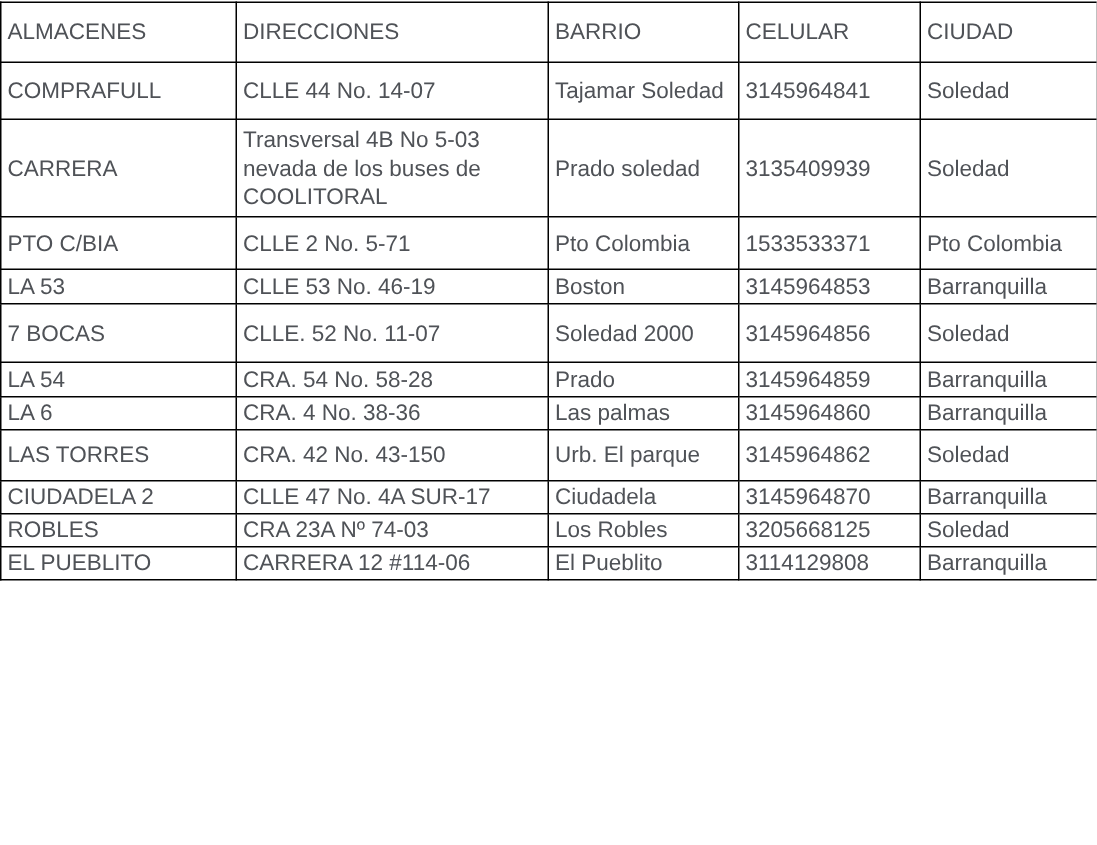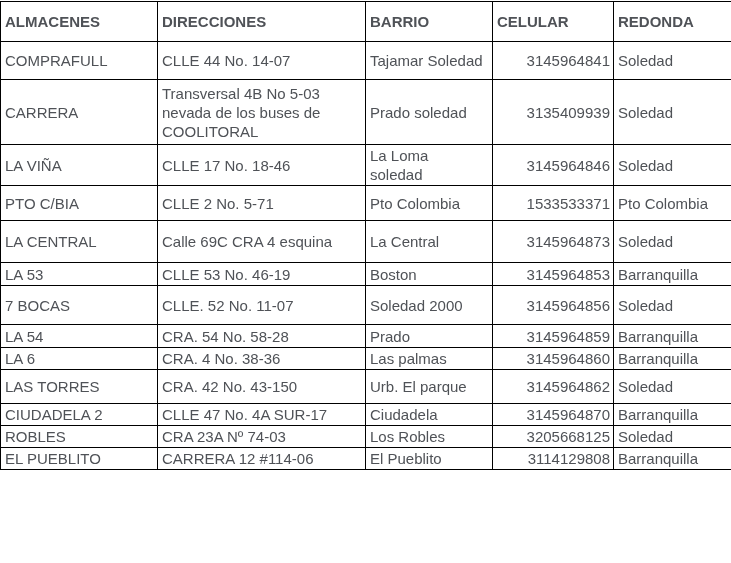--- a/index.html
+++ b/index.html
@@ -31,24 +31,23 @@
     padding: 1px 4px;
     font-size: 15px;
     line-height: 19px;
     color: #4f5257;
     text-align: left;
     vertical-align: middle;
     white-space: pre-line;
     overflow: hidden;
   }
   table.store-table th {
-    font-weight: bold;
+    font-weight: normal;
   }
   table.store-table td.num {
-    text-align: right;
     padding-right: 3px;
     white-space: nowrap;
   }
 </style>
 </head>
 <body>
 
 <table class="store-table">
   <colgroup>
     <col class="c-almacenes">
@@ -56,59 +55,44 @@
     <col class="c-barrio">
     <col class="c-celular">
     <col class="c-ciudad">
   </colgroup>
   <tbody>
       <tr style="height:40px">
     <th>ALMACENES</th>
     <th>DIRECCIONES</th>
     <th>BARRIO</th>
     <th>CELULAR</th>
-    <th>REDONDA</th>
+    <th>CIUDAD</th>
   </tr>
   <tr style="height:38px">
     <td>COMPRAFULL</td>
     <td>CLLE 44 No. 14-07</td>
     <td>Tajamar Soledad</td>
     <td class="num">3145964841</td>
     <td>Soledad</td>
   </tr>
   <tr style="height:65px">
     <td>CARRERA</td>
     <td>Transversal 4B No 5-03
 nevada de los buses de
 COOLITORAL</td>
     <td>Prado soledad</td>
     <td class="num">3135409939</td>
     <td>Soledad</td>
   </tr>
-  <tr style="height:37px">
-    <td>LA VIÑA</td>
-    <td>CLLE 17 No. 18-46</td>
-    <td>La Loma
-soledad</td>
-    <td class="num">3145964846</td>
-    <td>Soledad</td>
-  </tr>
   <tr style="height:35px">
     <td>PTO C/BIA</td>
     <td>CLLE 2 No. 5-71</td>
     <td>Pto Colombia</td>
     <td class="num">1533533371</td>
     <td>Pto Colombia</td>
-  </tr>
-  <tr style="height:42px">
-    <td>LA CENTRAL</td>
-    <td>Calle 69C CRA 4 esquina</td>
-    <td>La Central</td>
-    <td class="num">3145964873</td>
-    <td>Soledad</td>
   </tr>
   <tr style="height:23px">
     <td>LA 53</td>
     <td>CLLE 53 No. 46-19</td>
     <td>Boston</td>
     <td class="num">3145964853</td>
     <td>Barranquilla</td>
   </tr>
   <tr style="height:39px">
     <td>7 BOCAS</td>

